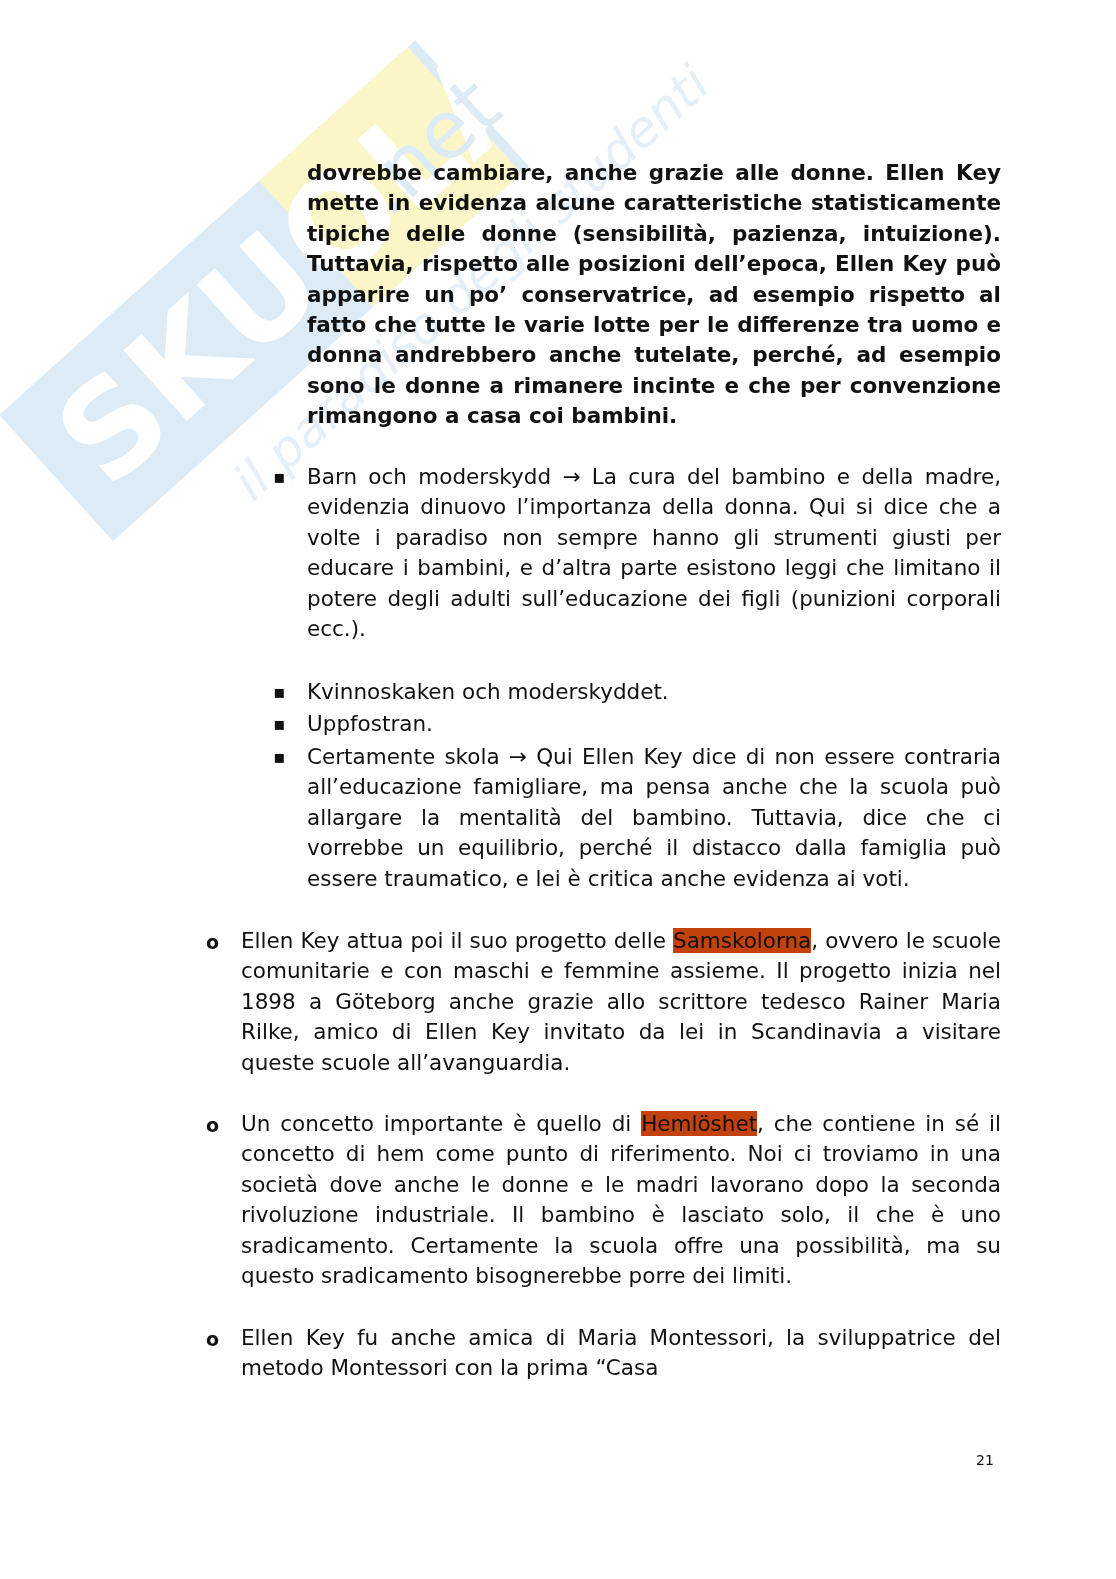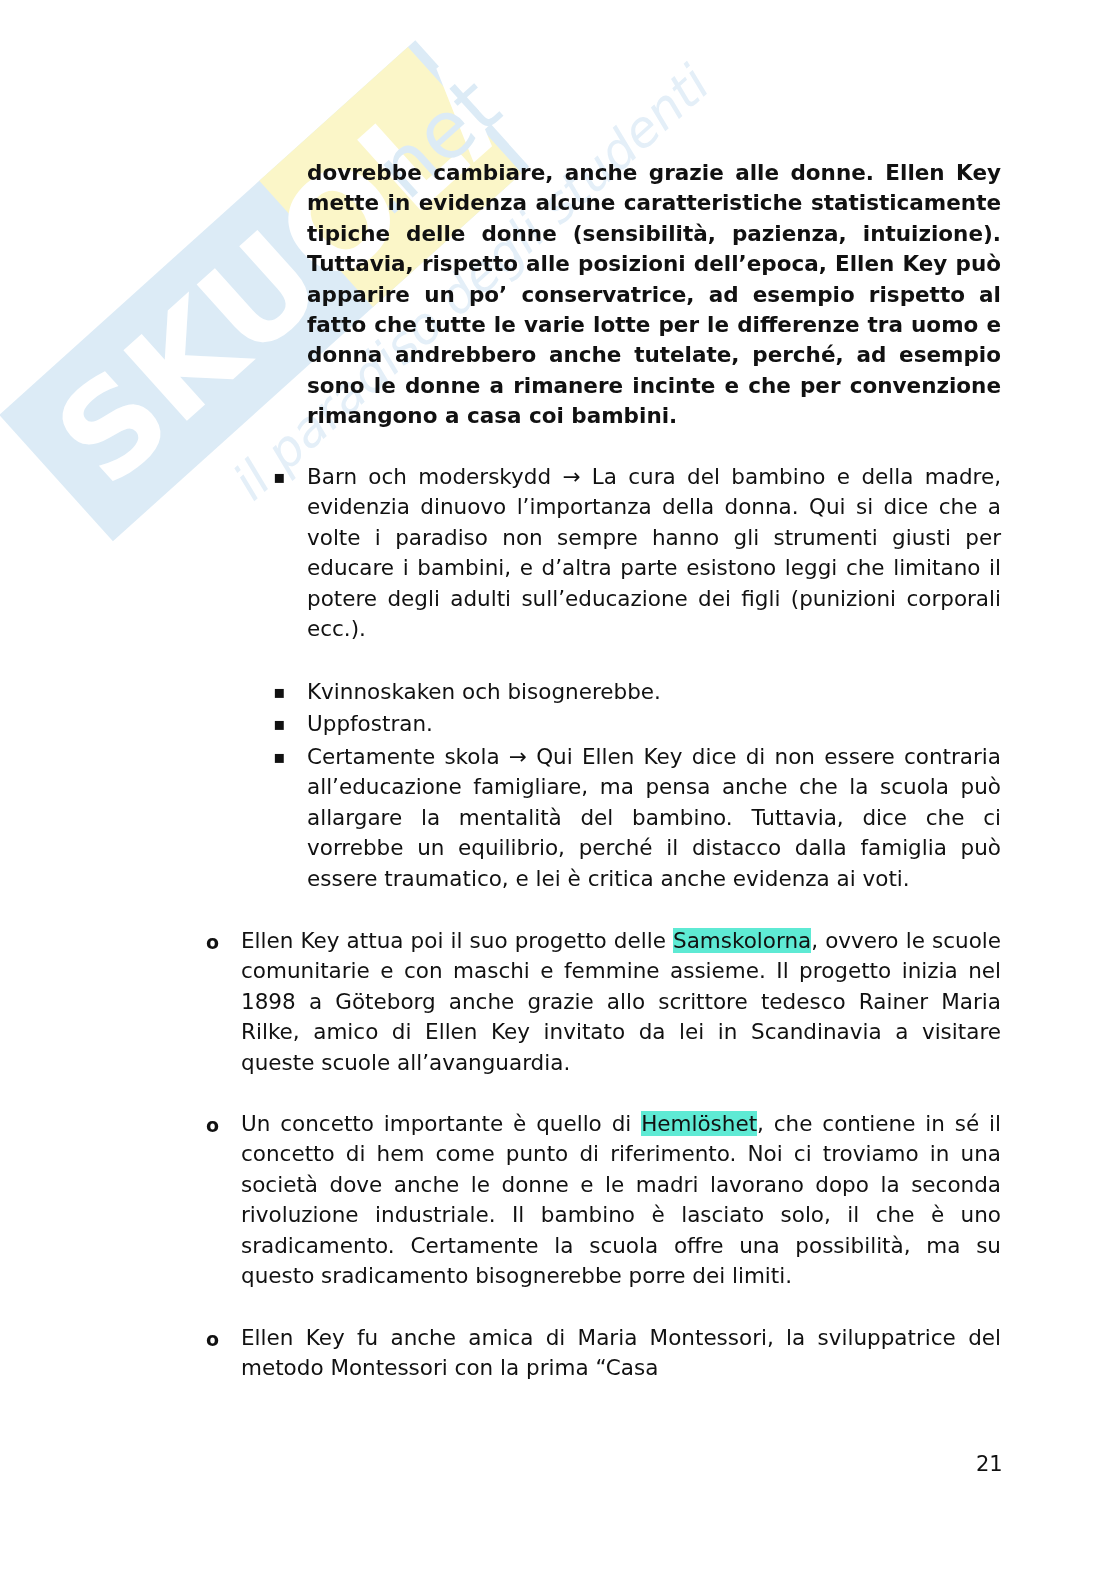--- a/index.html
+++ b/index.html
@@ -8,22 +8,22 @@
   .watermark { position: absolute; left: 0; top: 0; width: 1116px; height: 1579px; pointer-events: none; z-index: 0; }
   .content { position: absolute; left: 0; top: 0; width: 1116px; z-index: 1;
     font-family: "DejaVu Sans", sans-serif; font-size: 21.5px; line-height: 30.4px; color: #111; }
   .block { position: absolute; text-align: justify; text-align-last: left; }
   .cont { left: 307px; width: 694px; top: 158px; font-weight: bold; }
   .sub { left: 307px; width: 694px; }
   .sub .bullet { position: absolute; left: -34px; top: 0; font-size: 18px; }
   .main { left: 241px; width: 760px; }
   .main .bullet { position: absolute; left: -35px; top: 1px; font-weight: bold; font-size: 19px; }
   b { font-weight: normal; }
-  .hl { background: #5eead4; }
-  .page-num { position: absolute; left: 976px; top: 1452px; font-family: "DejaVu Sans", sans-serif; font-size: 21px; color: #111; }
+  .hl { background: #c2410c; }
+  .page-num { position: absolute; left: 976px; top: 1452px; font-family: "DejaVu Sans", sans-serif; font-size: 14px; color: #111; }
 </style>
 </head>
 <body>
 
 <div class="page">
 
   <svg class="watermark" viewBox="0 0 1116 1579" xmlns="http://www.w3.org/2000/svg">
     <g transform="rotate(-42 250 290)">
       <rect x="-20" y="215" width="560" height="170" fill="#dcebf6"></rect>
       <rect x="330" y="215" width="200" height="170" fill="#fbf6c8"></rect>
@@ -39,21 +39,21 @@
 
     <div class="block sub" style="top:462px;">
       <span class="bullet">▪</span>
       <b>Barn och moderskydd</b>
       <span>→</span>
       <span>La cura del bambino e della madre, evidenzia dinuovo l’importanza della donna. Qui si dice che a volte i paradiso non sempre hanno gli strumenti giusti per educare i bambini, e d’altra parte esistono leggi che limitano il potere degli adulti sull’educazione dei figli (punizioni corporali ecc.).</span>
     </div>
 
     <div class="block sub" style="top:677px;">
       <span class="bullet">▪</span>
-      <b>Kvinnoskaken och bisognerebbe.</b>
+      <b>Kvinnoskaken och moderskyddet.</b>
     </div>
 
     <div class="block sub" style="top:709px;">
       <span class="bullet">▪</span>
       <b>Uppfostran.</b>
     </div>
 
     <div class="block sub" style="top:742px;">
       <span class="bullet">▪</span>
       <b>Certamente skola</b>

